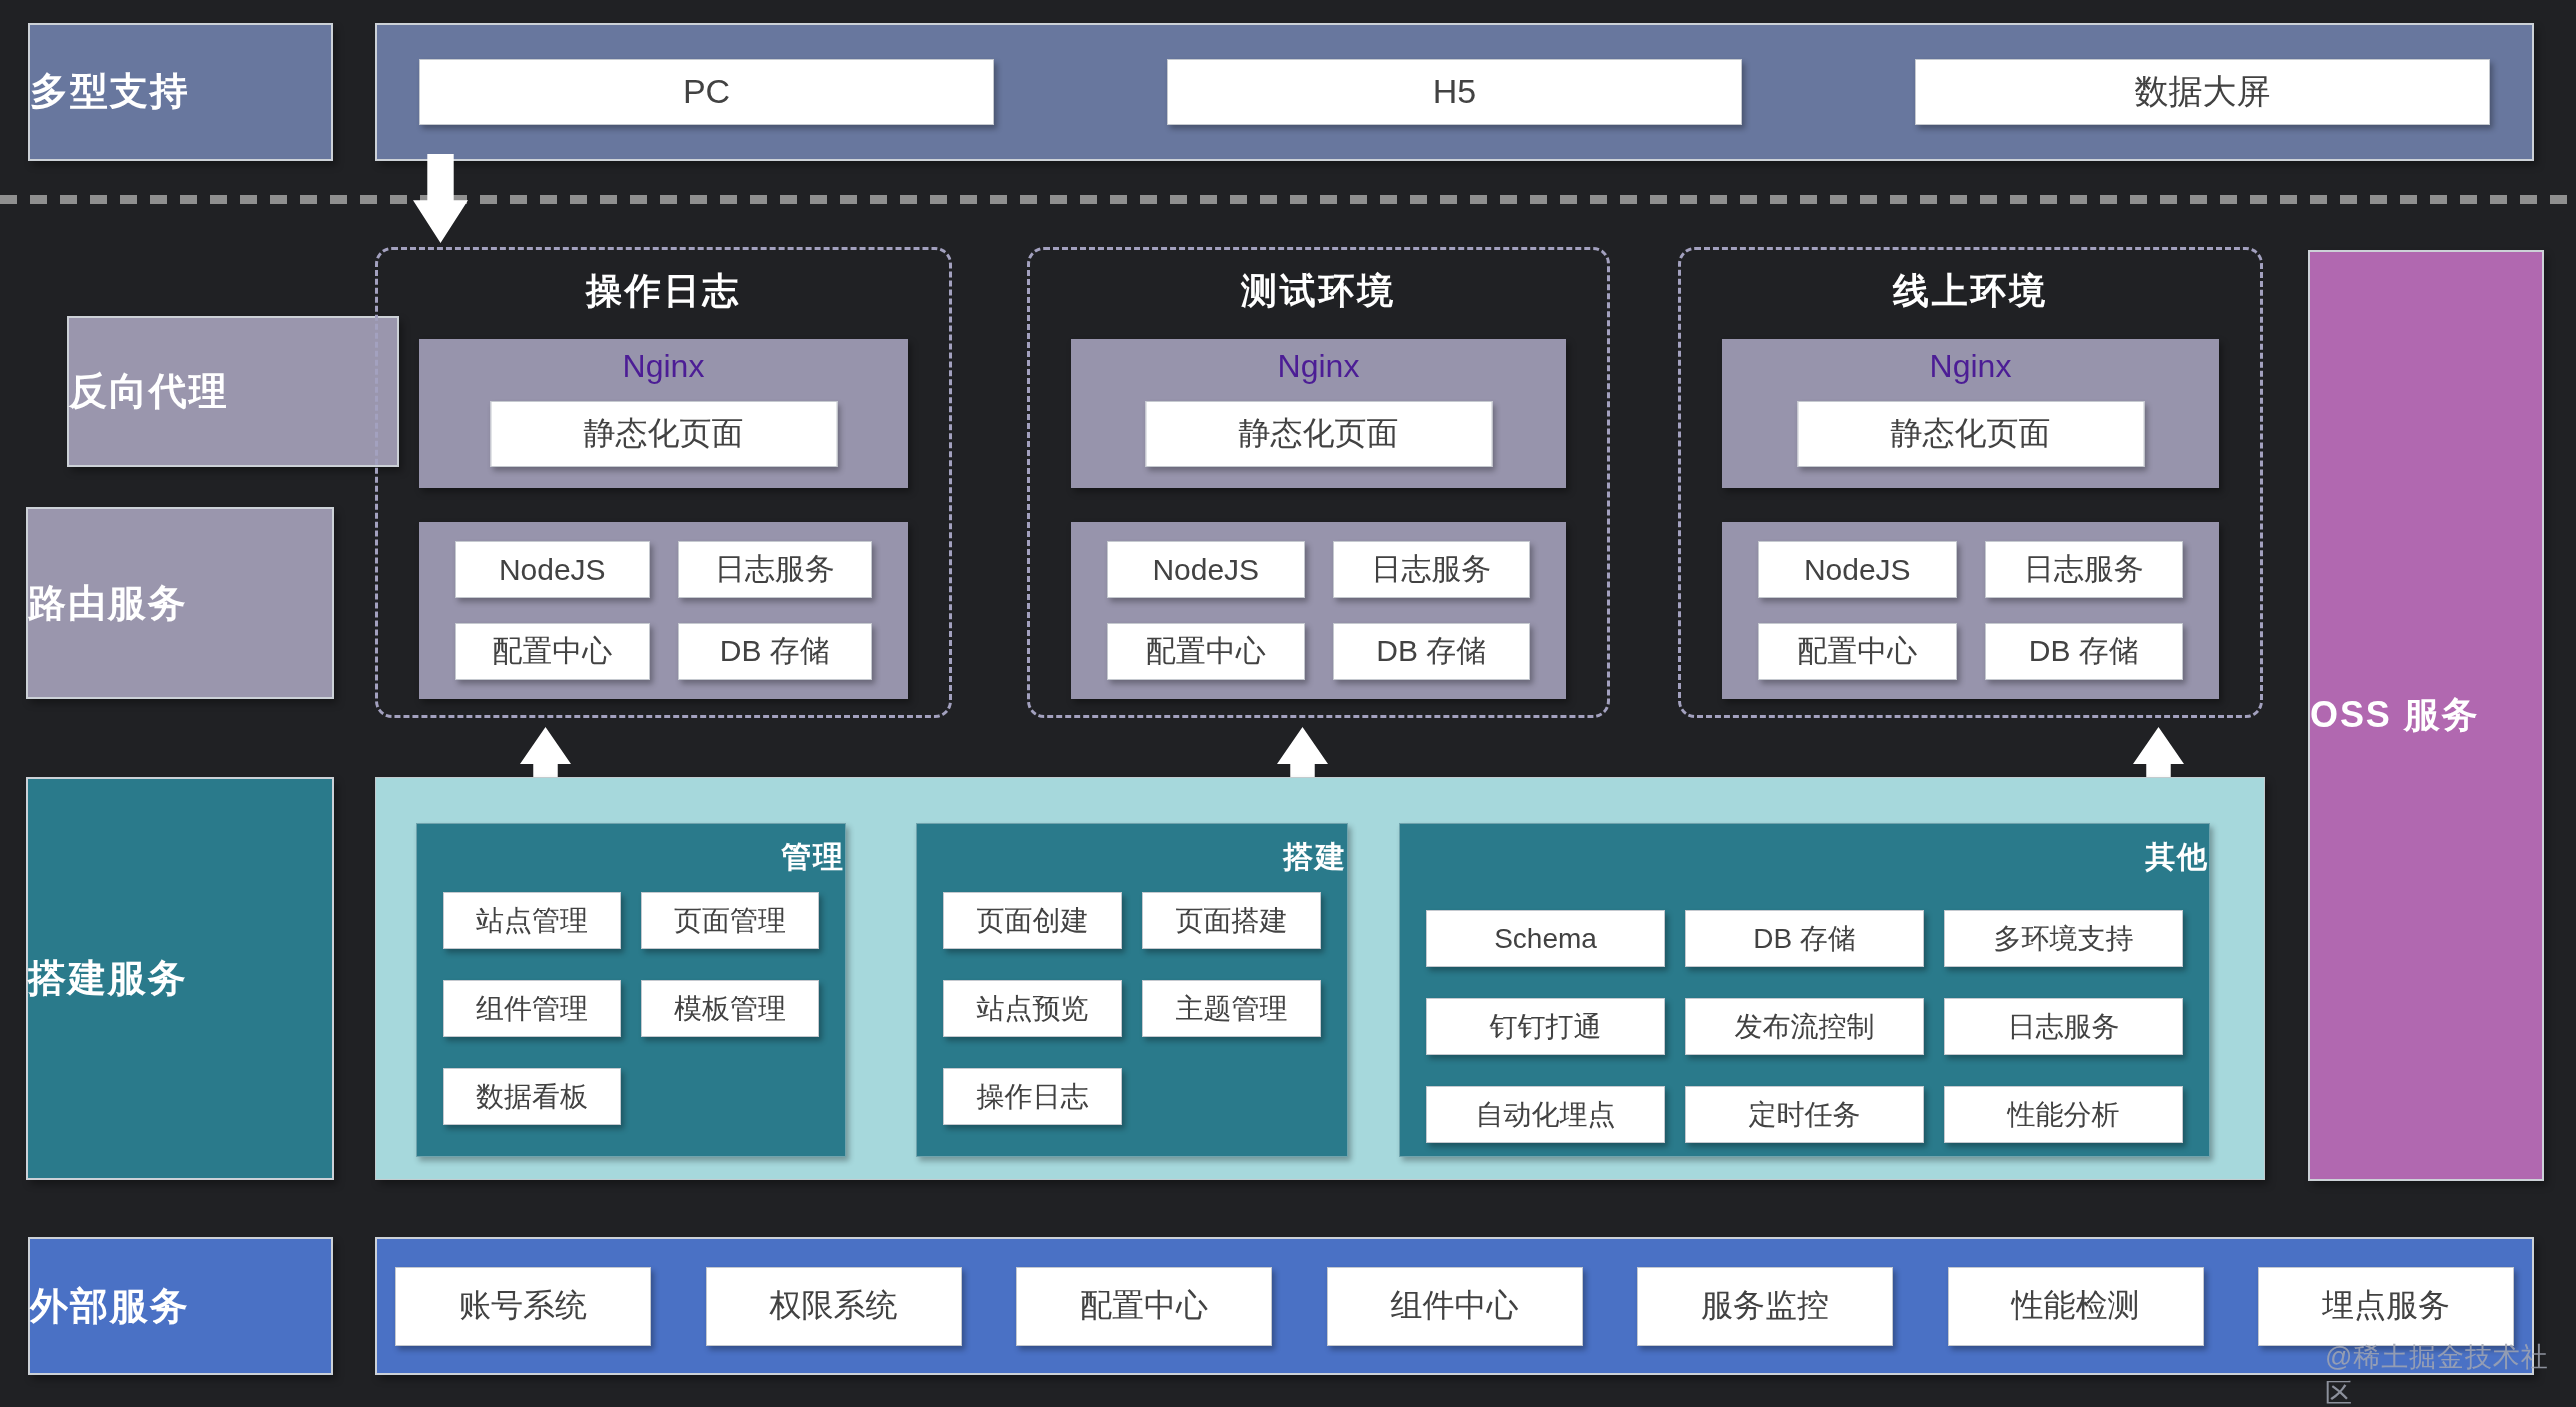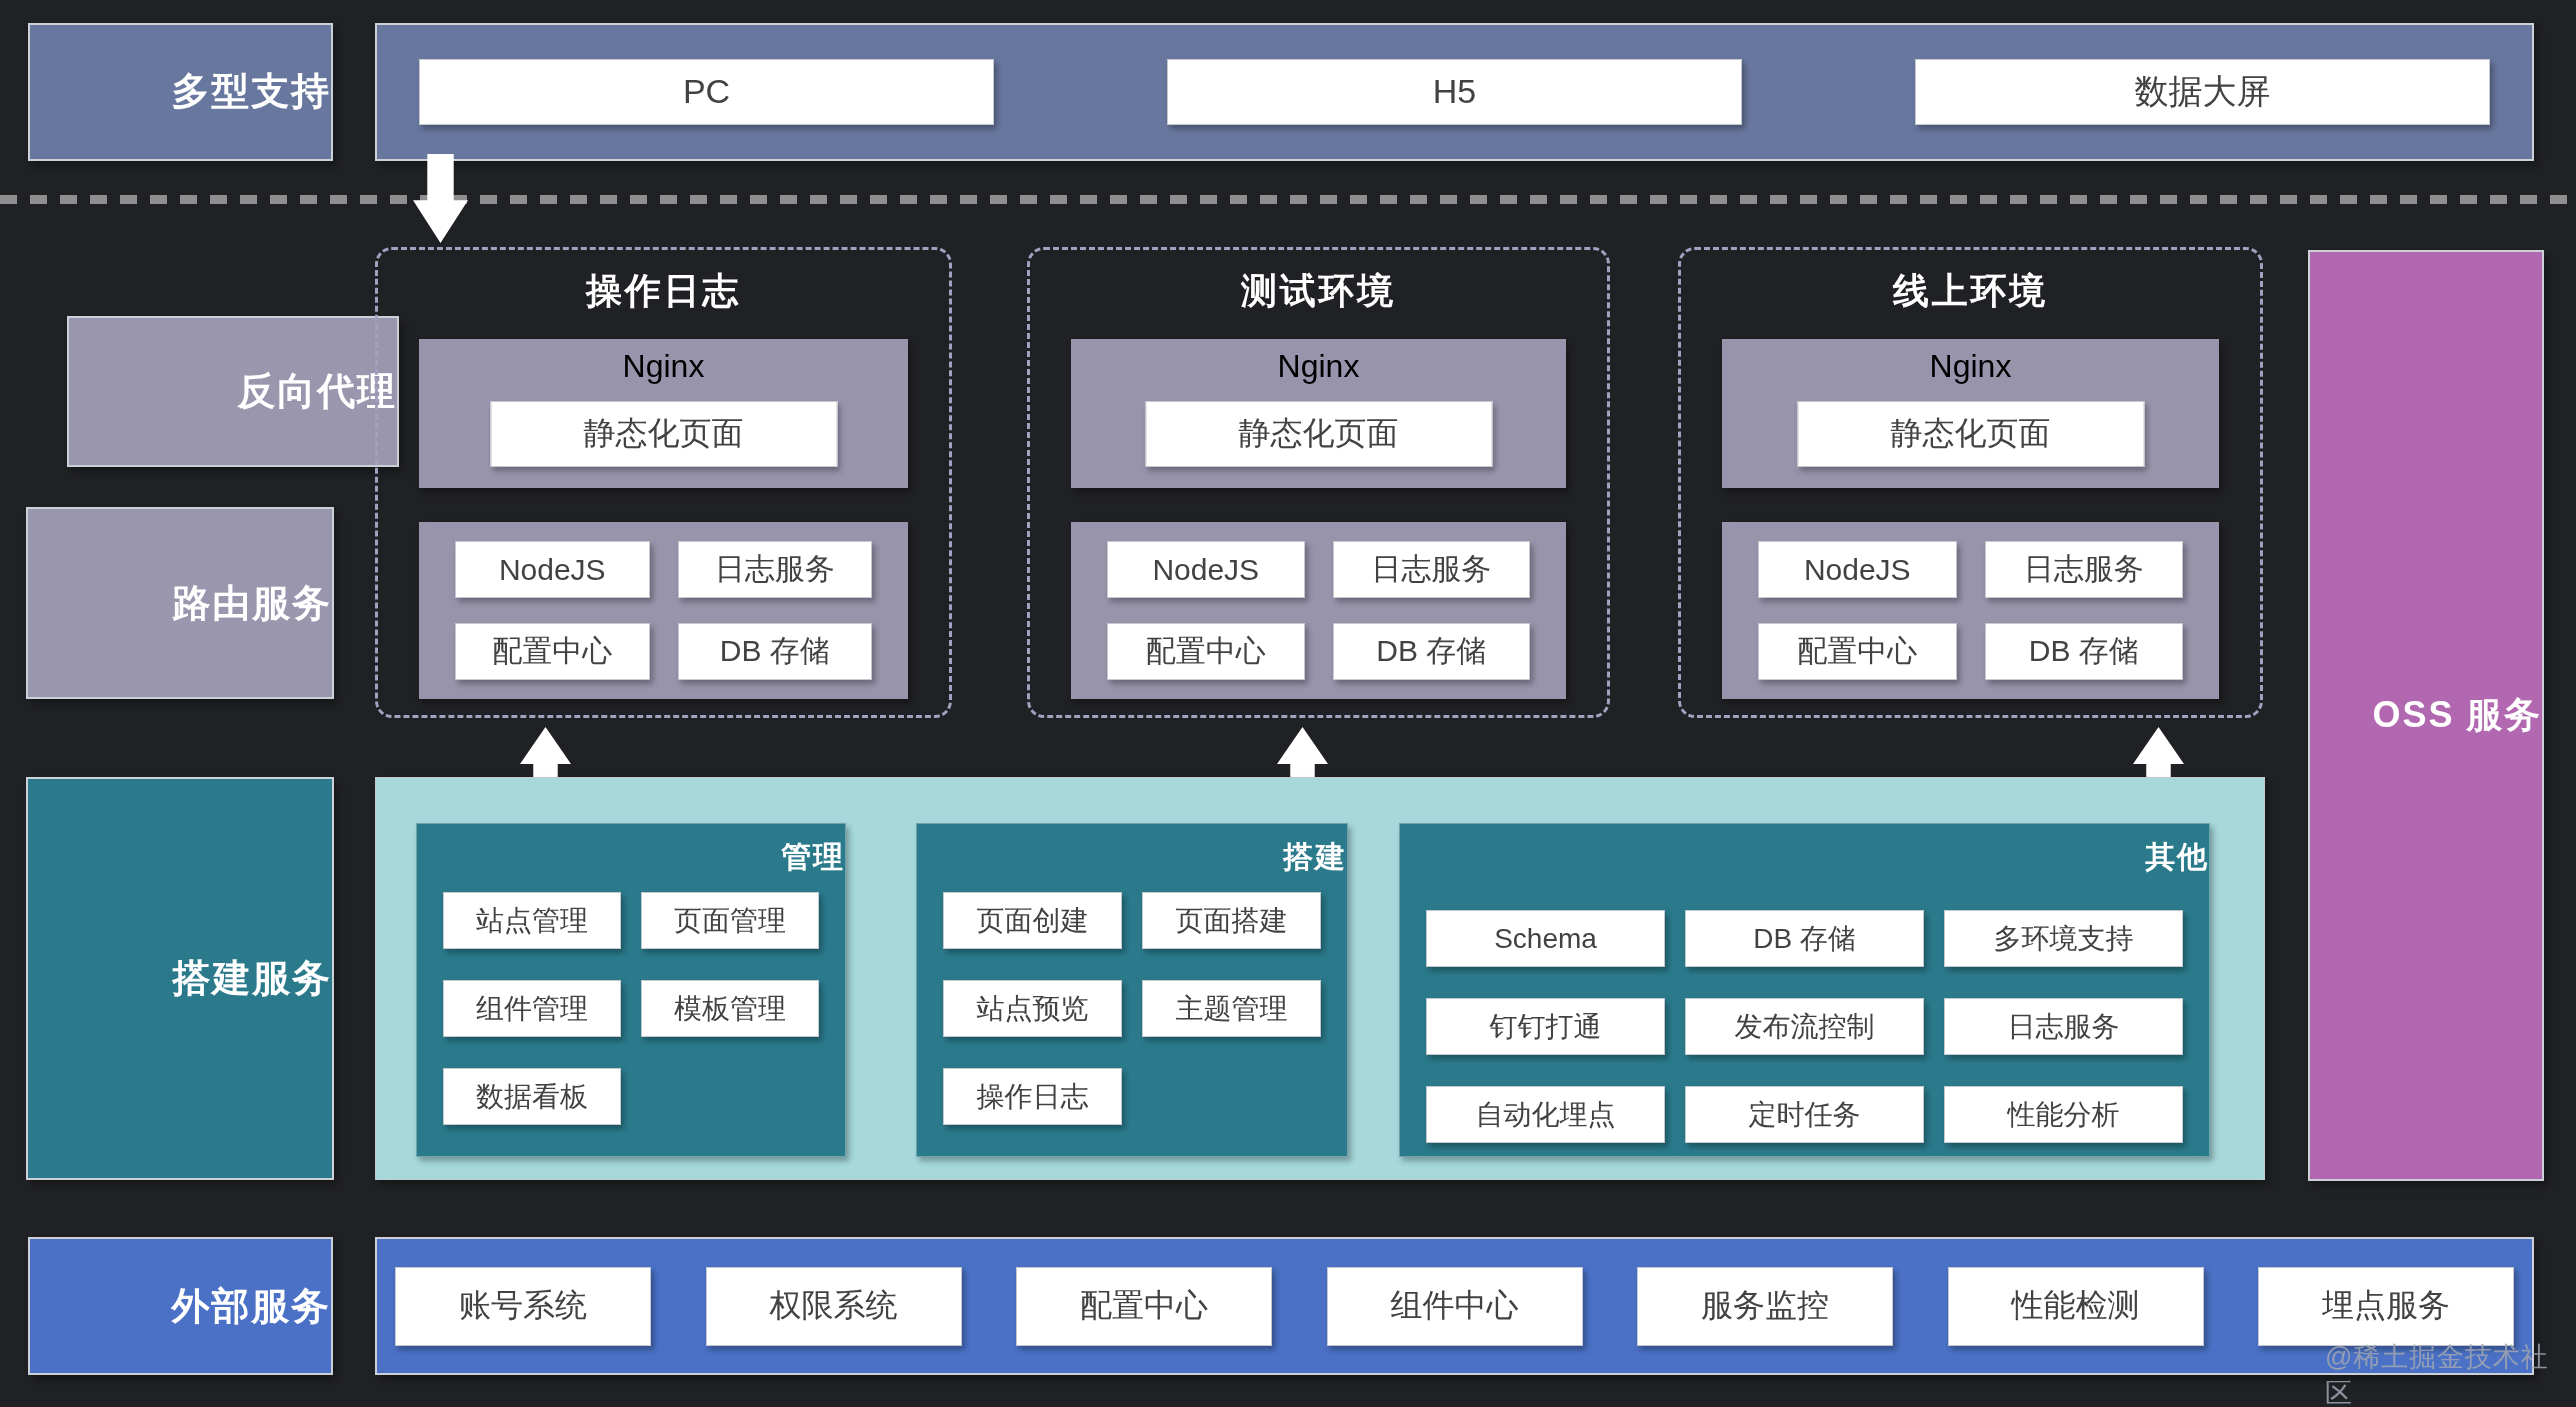--- a/index.html
+++ b/index.html
@@ -2,25 +2,24 @@
 <html style="font-size:15px"><head>
 <meta charset="utf-8">
 <style>
   html,body{margin:0;padding:0;background:#202124;}
   .stage{
     position:relative;width:2576px;height:1407px;background:#202124;overflow:hidden;
     font-family:"Liberation Sans","DejaVu Sans",sans-serif;
   }
   
   .label-box{
-    position:absolute;display:flex;align-items:center;justify-content:flex-end;
+    position:absolute;display:flex;align-items:center;justify-content:flex-start;
     color:#fff;font-weight:bold;font-size:38px;letter-spacing:1.9px;
     border:2.8px solid #ccd1d7;box-sizing:border-box;
     box-shadow:3.8px 4.7px 7.5px rgba(0,0,0,.35);
-    padding-left:17px;
   }
   .slate{background:#68779e;}
   .lavender{background:#9a96ad;}
   .teal-dark{background:#2a7a8b;}
   .blue{background:#4a71c5;}
   .magenta{background:#b168b0;}
 
   .bar{
     position:absolute;border:2.8px solid #ccd1d7;box-sizing:border-box;
     display:flex;align-items:center;justify-content:space-between;
@@ -53,21 +52,21 @@
     position:absolute;top:17px;left:0;right:0;text-align:center;
     color:#fff;font-size:36px;font-weight:bold;letter-spacing:2.8px;
   }
   .strip{
     position:absolute;left:41px;right:41px;background:#9794ac;
     box-shadow:2.8px 3.8px 6.6px rgba(0,0,0,.35);
   }
   .strip.nginx{top:89px;height:149px;}
   .strip-title{
     position:absolute;top:9.4px;left:0;right:0;text-align:center;
-    color:#000000;font-size:32px;
+    color:#4c1d95;font-size:32px;
   }
   .static-page{
     position:absolute;top:62px;left:50%;transform:translateX(-50%);
     width:347px;height:66px;font-size:32px;
   }
   .strip.services{
     top:272px;height:177px;display:grid;grid-template-columns:1fr 1fr;
     gap:24.5px 28px;padding:19px 36px;box-sizing:border-box;
   }
   .strip.services .white-box{font-size:30px;}

